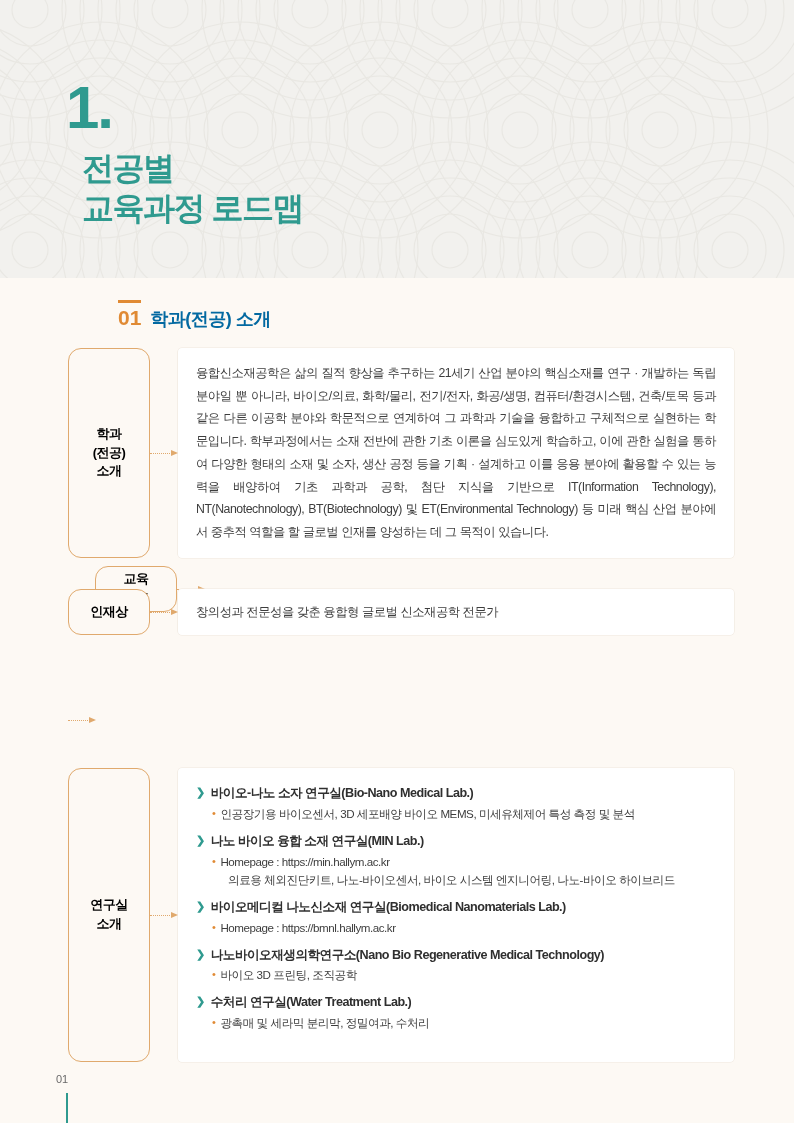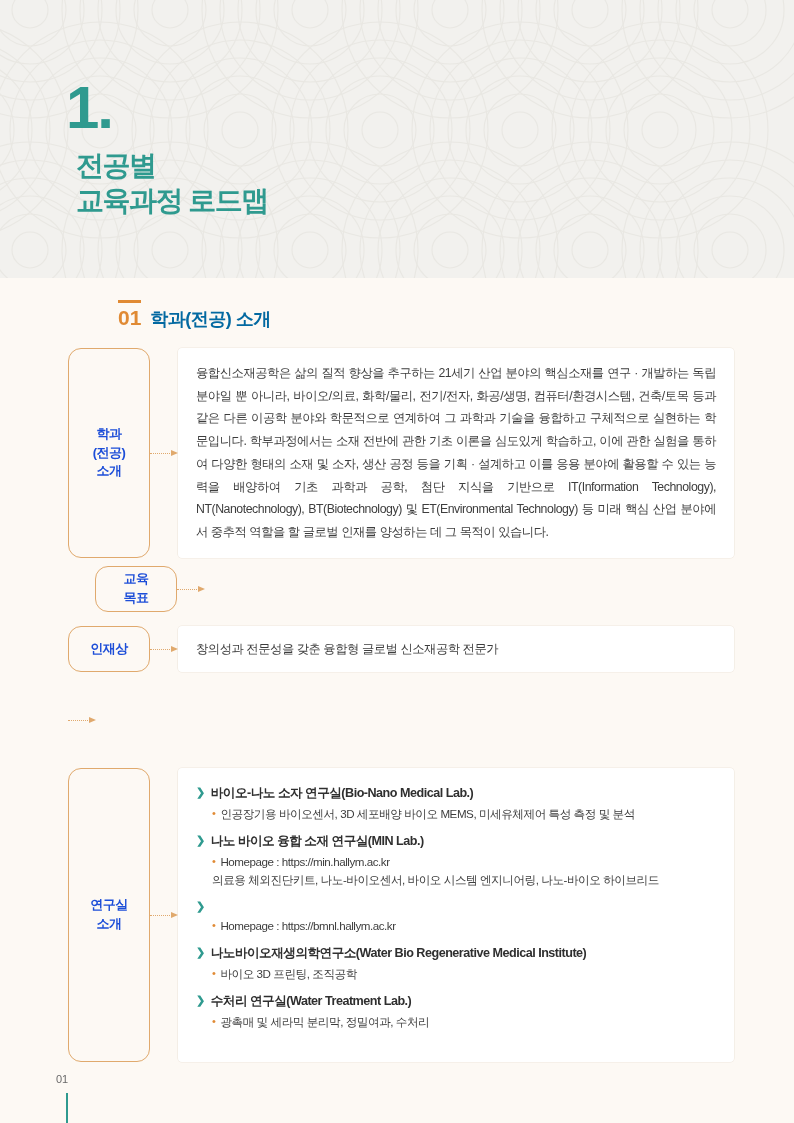--- a/index.html
+++ b/index.html
@@ -39,23 +39,23 @@
     left: 66px;
     top: 78px;
     font-size: 60px;
     font-weight: bold;
     color: #2f9a8f;
     letter-spacing: -2px;
     line-height: 1;
   }
   .chapter-title {
     position: absolute;
-    left: 76px;
+    left: 82px;
     top: 148px;
-    font-size: 28px;
+    font-size: 32px;
     font-weight: bold;
     color: #2f9a8f;
     line-height: 1.25;
     letter-spacing: -1.5px;
   }
 
   
   .page-body {
     position: absolute;
     left: 0;
@@ -99,21 +99,21 @@
     width: 82px;
     border: 1px solid #e0a96d;
     border-radius: 13px;
     background: #fdf9f4;
     display: flex;
     align-items: center;
     justify-content: center;
     text-align: center;
     font-size: 13px;
     font-weight: bold;
-    color: #1d4ed8;
+    color: #000000;
     line-height: 1.45;
     letter-spacing: -0.5px;
     box-sizing: border-box;
     flex: none;
   }
   .connector {
     width: 28px;
     flex: none;
     position: relative;
   }
@@ -180,20 +180,21 @@
     display: flex;
     align-items: flex-start;
     gap: 5px;
   }
   .lab-line .dot {
     color: #e08a34;
     font-size: 11px;
     line-height: 1.5;
   }
   .lab-sub-indent {
+    margin-left: 16px;
   }
 
   
   .footer-num {
     position: absolute;
     left: 56px;
     top: 1073px;
     font-size: 11px;
     color: #6a6a6a;
   }
@@ -274,21 +275,21 @@
 <div class="row" style="left:68px; top:566px; width:666px; height:46px;margin-left:27px;">
   <div class="label-box">
     <div>
       <div>교육</div>
       <div>목표</div>
     </div>
   </div>
   <div class="connector"></div>
 </div>
 
-<div class="row" style="left:68px; top:626px; width:666px; height:46px;">
+<div class="row" style="left:68px; top:589px; width:666px; height:46px;">
   <div class="label-box">
     <div>
       <div>인재상</div>
     </div>
   </div>
   <div class="connector"></div>
   <div class="content-box" style="display:flex;align-items:center;">창의성과 전문성을 갖춘 융합형 글로벌 신소재공학 전문가</div>
 </div>
 
 <div class="row" style="left:68px; top:686px; width:666px; height:68px;">
@@ -328,33 +329,34 @@
           <span class="dot">•</span>
           <span>Homepage : https://min.hallym.ac.kr</span>
         </div>
         <div class="lab-sub-indent">의료용 체외진단키트, 나노-바이오센서, 바이오 시스템 엔지니어링, 나노-바이오 하이브리드</div>
       </div>
     </div>
 
     <div class="lab-item">
       <div class="lab-title">
         <span class="arrow">❯</span>
+        <span>바이오메디컬 나노신소재 연구실(Biomedical Nanomaterials Lab.)</span>
       </div>
       <div class="lab-lines">
         <div class="lab-line">
           <span class="dot">•</span>
           <span>Homepage :  https://bmnl.hallym.ac.kr</span>
         </div>
       </div>
     </div>
 
     <div class="lab-item">
       <div class="lab-title">
         <span class="arrow">❯</span>
-        <span>나노바이오재생의학연구소(Water Bio Regenerative Medical Institute)</span>
+        <span>나노바이오재생의학연구소(Nano Bio Regenerative Medical Technology)</span>
       </div>
       <div class="lab-lines">
         <div class="lab-line">
           <span class="dot">•</span>
           <span>바이오 3D 프린팅, 조직공학</span>
         </div>
       </div>
     </div>
 
     <div class="lab-item">

